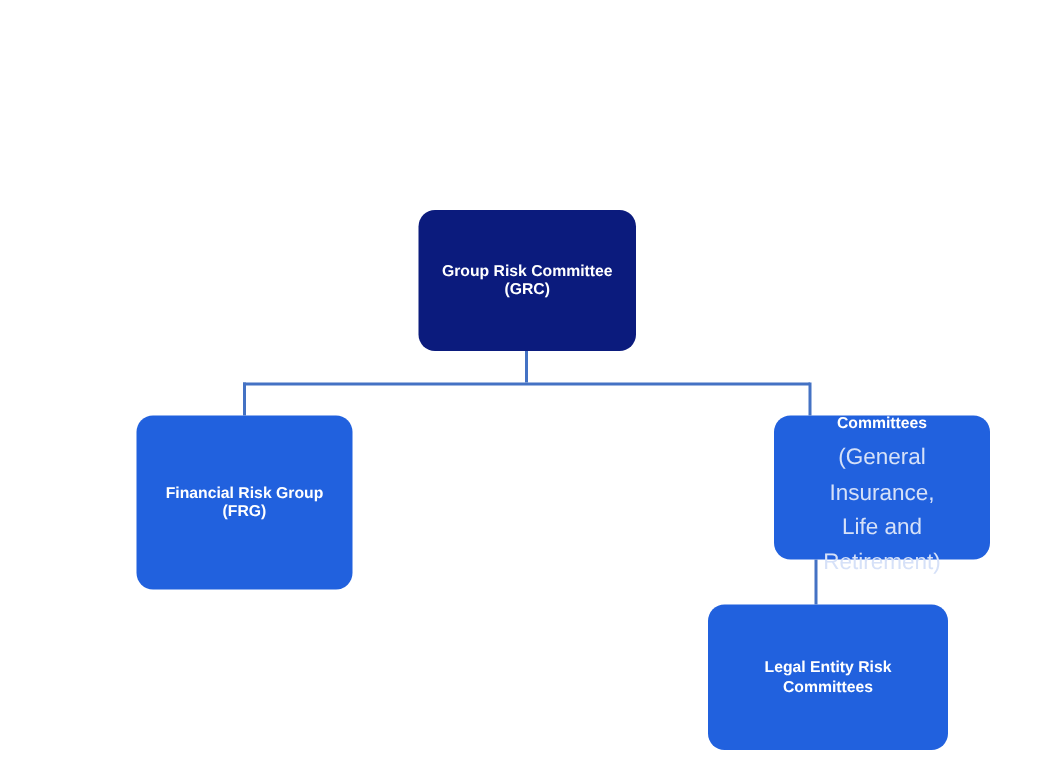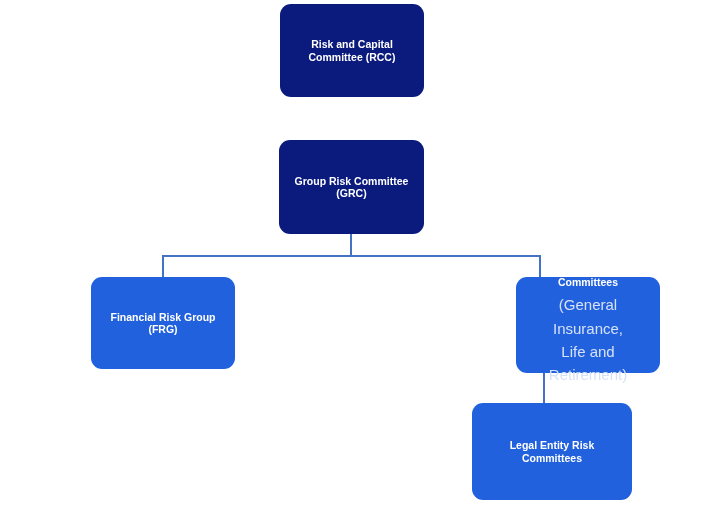--- a/index.html
+++ b/index.html
@@ -35,42 +35,38 @@
   }
   .node .sublabel {
     font-weight: normal;
     font-size: 15px;
     line-height: 1.55;
     white-space: pre-line;
     margin-top: 5px;
   }
   #node-rcc   { left: 280px; top: 4px;   width: 144px; height: 93px; }
   #node-grc   { left: 279px; top: 140px; width: 145px; height: 94px; }
-  #node-frg   { left: 91px;  top: 277px; width: 144px; height: 92px; }
+  #node-frg   { left: 91px;  top: 277px; width: 144px; height: 116px; }
   #node-bu    { left: 472px; top: 277px; width: 144px; height: 96px; }
   #node-legal { left: 472px; top: 403px; width: 160px; height: 97px; }
 
   .connector {
     position: absolute;
   }
   #conn-grc-stem  { left: 350px; top: 234px; width: 1.5px; height: 21px; }
   #conn-horizontal{ left: 162px; top: 255px; width: 378px; height: 1.5px; }
   #conn-frg-drop  { left: 162px; top: 255px; width: 1.5px; height: 22px; }
   #conn-bu-drop   { left: 539px; top: 255px; width: 1.5px; height: 22px; }
   #conn-bu-legal  { left: 543px; top: 373px; width: 1.5px; height: 30px; }
 </style>
 </head>
 <body>
 
 <div class="canvas">
 
-  <div class="node" id="node-rcc" style="background-color: rgb(11, 27, 125);">
-    <div class="label">Risk and Capital
-Committee (RCC)</div>
-  </div>
 
   <div class="node" id="node-grc" style="background-color: rgb(11, 27, 125); justify-content: center;">
     <div class="label">Group Risk Committee
 (GRC)</div>
   </div>
 
   <div class="node" id="node-frg" style="background-color: rgb(33, 97, 222);">
     <div class="label">Financial Risk Group
 (FRG)</div>
   </div>

